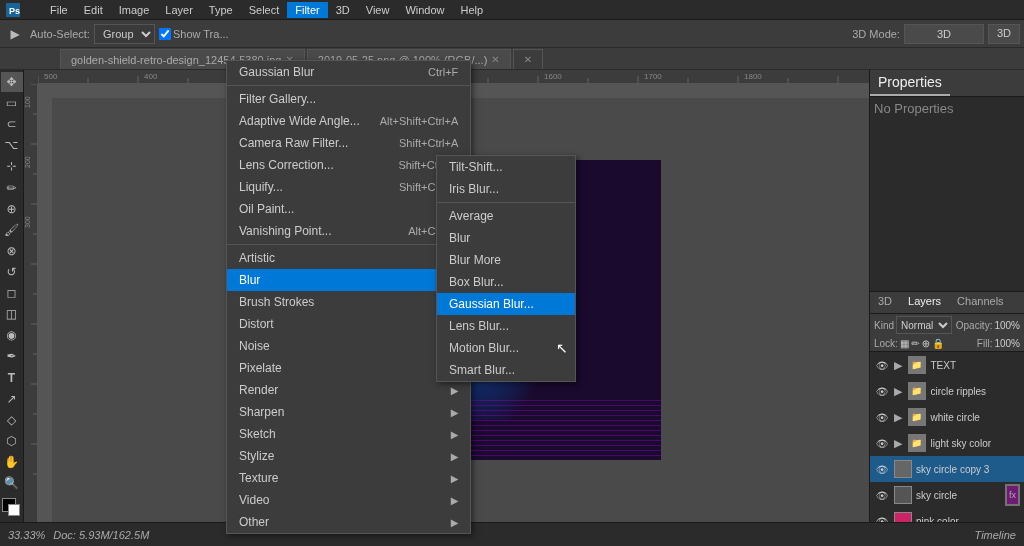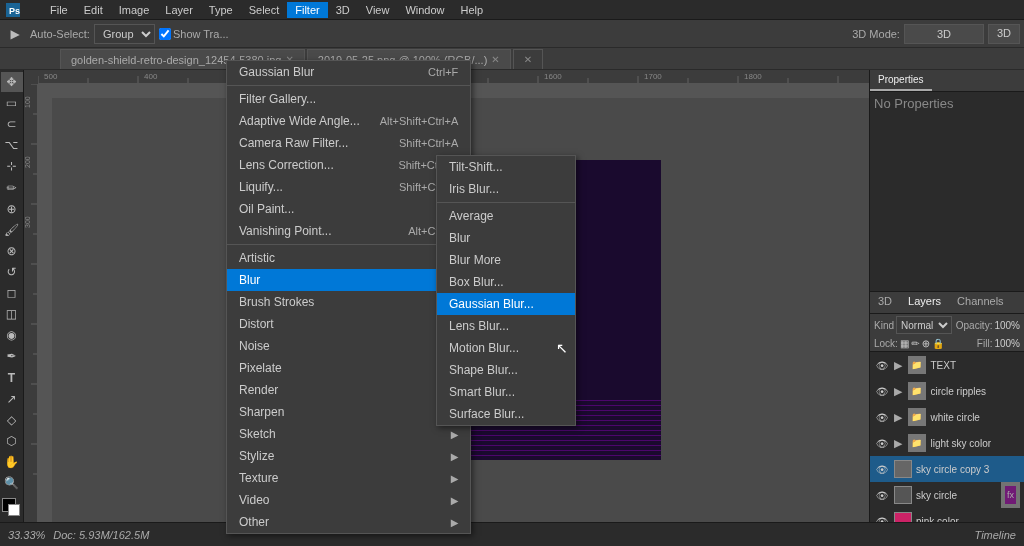--- a/index.html
+++ b/index.html
@@ -204,21 +204,21 @@
       display: flex;
       flex-direction: column;
     }
     .right-panel-tabs {
       display: flex;
       background: #3c3c3c;
       border-bottom: 1px solid #1a1a1a;
     }
     .right-tab {
       padding: 4px 8px;
-      font-size: 10px;
+      font-size: 14px;
       cursor: pointer;
       color: #aaa;
     }
     .right-tab.active {
       color: #eee;
       border-bottom: 2px solid #aaa;
     }
     .properties-panel {
       padding: 4px;
       flex: 1;
@@ -580,21 +580,21 @@
         <div class="layer-row active">
           <div class="layer-eye">👁</div>
           <div style="background:#666;width:18px;height:18px;border:1px solid #888;"></div>
           <span class="layer-name">sky circle copy 3</span>
         </div>
 
         <div class="layer-row">
           <div class="layer-eye">👁</div>
           <div style="background:#555;width:18px;height:18px;border:1px solid #888;"></div>
           <span class="layer-name">sky circle</span>
-          <span style="font-size:9px;color:#aaa;background:#701a75;padding:4px 2px;border:4px solid #737373;">fx</span>
+          <span style="font-size:9px;color:#aaa;background:#701a75;padding:4px 2px;border:2px solid #737373;">fx</span>
         </div>
 
         <div class="layer-row">
           <div class="layer-eye">👁</div>
           <div style="background:#c26;width:18px;height:18px;border:1px solid #888;"></div>
           <span class="layer-name">pink color</span>
         </div>
 
       </div>
     </div>
@@ -741,23 +741,17 @@
   <div class="menu-item active">
     <span>Gaussian Blur...</span>
   </div>
   <div class="menu-item">
     <span>Lens Blur...</span>
   </div>
   <div class="menu-item">
     <span>Motion Blur...</span>
   </div>
   <div class="menu-item">
-    <span>Shape Blur...</span>
-  </div>
-  <div class="menu-item">
     <span>Smart Blur...</span>
   </div>
-  <div class="menu-item">
-    <span>Surface Blur...</span>
-  </div>
 </div>
 
 <div style="position:absolute;top:340px;left:556px;color:white;font-size:14px;z-index:1002;pointer-events:none;">↖</div>
 
 </body></html>

